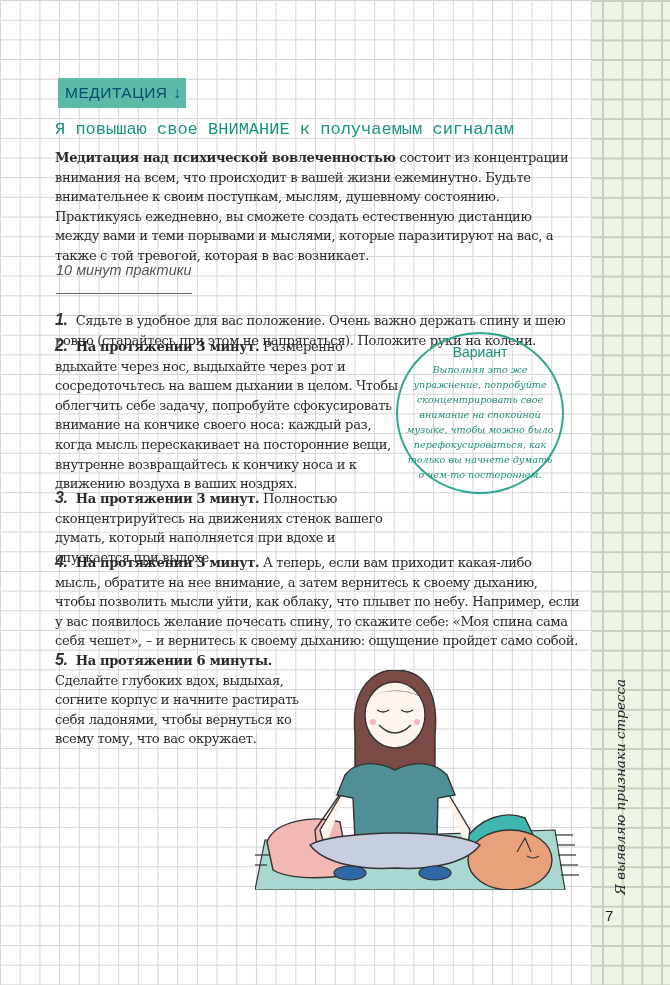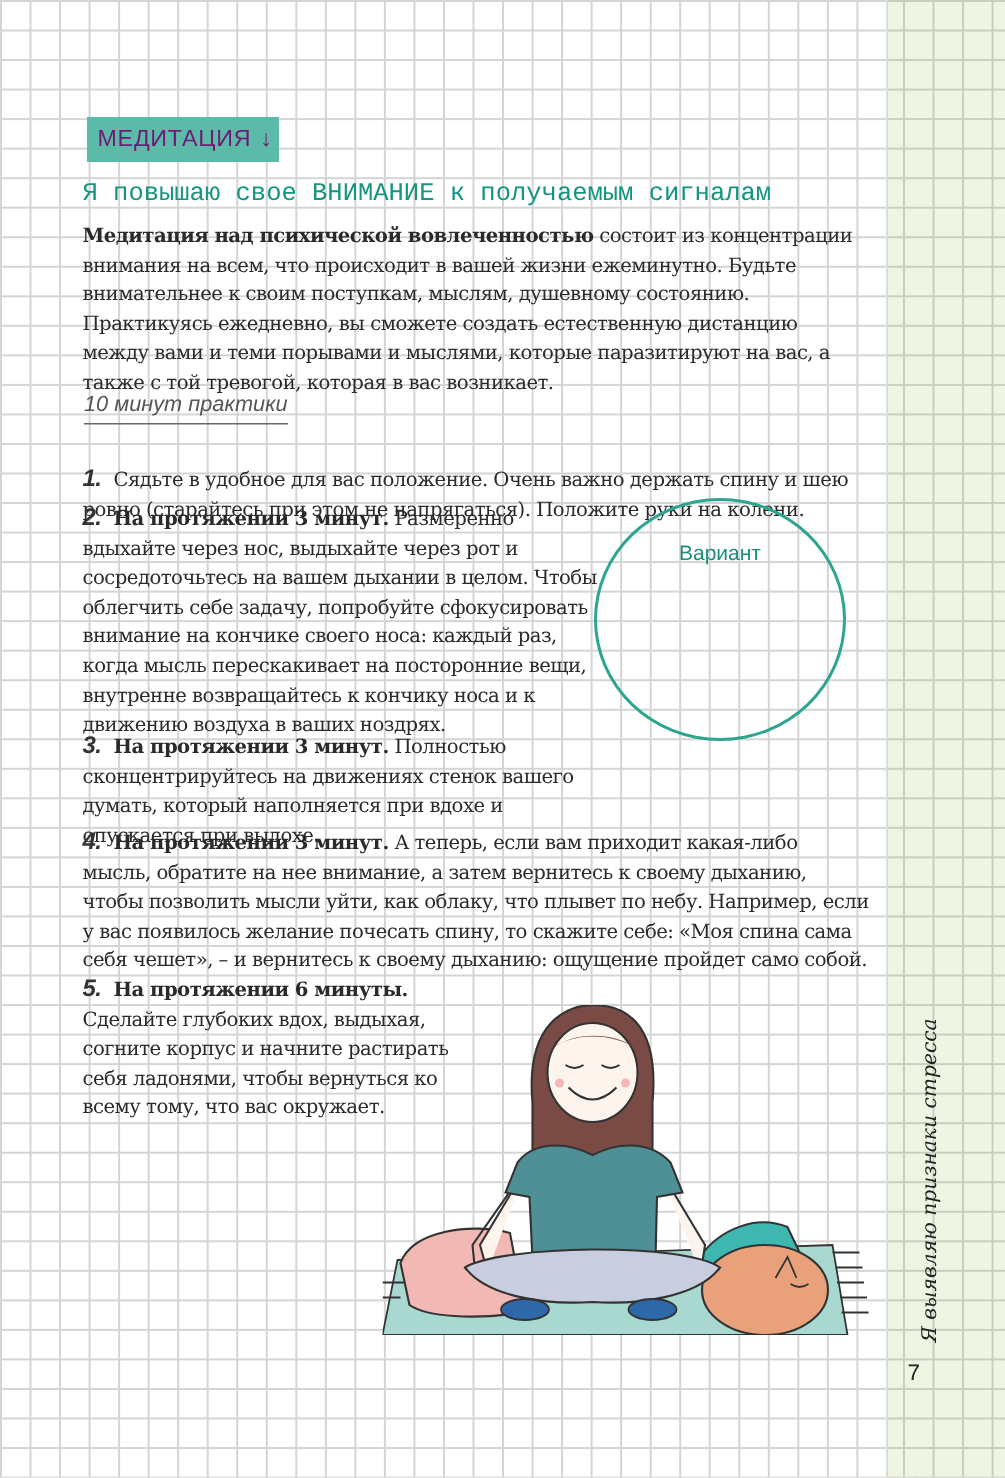--- a/index.html
+++ b/index.html
@@ -31,58 +31,58 @@
     font-family: "DejaVu Serif", serif; font-style: italic;
     font-size: 13.5px; color: #222;
   }
   .page-number {
     position: absolute; left: 605px; top: 907px;
     font-family: "Liberation Sans", sans-serif; font-size: 15px; color: #222;
   }
   .tag {
     position: absolute; left: 58px; top: 78px; width: 128px; height: 30px;
     background: #5bbaa8;
-    color: #701a75; font-family: "Liberation Sans", sans-serif;
+    color: #0c4a6e; font-family: "Liberation Sans", sans-serif;
     font-size: 15.5px; letter-spacing: 0.5px; line-height: 30px;
     padding-left: 7px; box-sizing: border-box;
   }
   .tag .arrow { margin-left: 6px; }
   .heading {
     position: absolute; left: 55px; top: 120px;
     font-family: Liberation Mono, monospace; font-size: 17px;
     color: #15957f; white-space: nowrap;
   }
   .para {
     position: absolute; left: 55px; font-size: 13.1px; line-height: 19.6px;
     color: #2a2a2a; font-family: "DejaVu Serif", serif; letter-spacing: -0.35px;
   }
   .para b { font-weight: bold; }
   .intro { top: 148px; width: 520px; }
   .subtitle {
     position: absolute; left: 56px; top: 262px;
     font-family: "Liberation Sans", sans-serif; font-style: italic;
     font-size: 14.5px; color: #555; border-bottom: 1px solid #666;
-    padding-bottom: 4px;
+    padding-bottom: 15px;
   }
   .num {
     font-family: "Liberation Sans", sans-serif; font-weight: bold;
     font-size: 16px; color: #333; margin-right: 8px; font-style: italic;
   }
   .step1 { top: 290px; width: 525px; margin-top: 20px; }
   .step2 { top: 336px; width: 345px; }
   .step3 { top: 488px; width: 345px; }
   .step4 { top: 552px; width: 525px; }
   .step5 { top: 650px; width: 255px; }
   .variant {
     position: absolute; left: 396px; top: 332px; width: 168px; height: 162px;
     border: 2px solid #2ea68f; border-radius: 50%;
     box-sizing: border-box; text-align: center;
   }
   .variant-title {
-    margin-top: 26px; font-family: "Liberation Sans", sans-serif;
+    margin-top: 10px; font-family: "Liberation Sans", sans-serif;
     font-size: 14px; color: #1c8f7a; display: block;
   }
   .variant-text {
     display: block; margin: 2px auto 0; width: 150px;
     font-family: "DejaVu Serif", serif; font-style: italic;
     font-size: 9.6px; line-height: 15px; color: #1c8f7a;
   }
   .illustration { position: absolute; left: 255px; top: 670px; width: 330px; height: 220px; }
 </style>
 </head>
@@ -107,20 +107,21 @@
 <div class="para step2"><span class="num">2.</span><b>На протяжении 3 минут.</b><span> Размеренно вдыхайте через нос, выдыхайте через рот и сосредоточьтесь на вашем дыхании в целом. Чтобы облегчить себе задачу, попробуйте сфокусировать внимание на кончике своего носа: каждый раз, когда мысль перескакивает на посторонние вещи, внутренне возвращайтесь к кончику носа и к движению воздуха в ваших ноздрях.</span></div>
 
 <div class="para step3"><span class="num">3.</span><b>На протяжении 3 минут.</b><span> Полностью сконцентрируйтесь на движениях стенок вашего думать, который наполняется при вдохе и опускается при выдохе.</span></div>
 
 <div class="para step4"><span class="num">4.</span><b>На протяжении 3 минут.</b><span> А теперь, если вам приходит какая-либо мысль, обратите на нее внимание, а затем вернитесь к своему дыханию, чтобы позволить мысли уйти, как облаку, что плывет по небу. Например, если у вас появилось желание почесать спину, то скажите себе: «Моя спина сама себя чешет», – и вернитесь к своему дыханию: ощущение пройдет само собой.</span></div>
 
 <div class="para step5"><span class="num">5.</span><b>На протяжении 6 минуты.</b><span> Сделайте глубоких вдох, выдыхая, согните корпус и начните растирать себя ладонями, чтобы вернуться ко всему тому, что вас окружает.</span></div>
 
 <div class="variant">
   <span class="variant-title">Вариант</span>
+  <span class="variant-text">Выполняя это же упражнение, попробуйте сконцентрировать свое внимание на спокойной музыке, чтобы можно было перефокусироваться, как только вы начнете думать о чем-то постороннем.</span>
 </div>
 
 <svg class="illustration" viewBox="0 0 330 220" xmlns="http://www.w3.org/2000/svg">
 
   <polygon points="10,170 300,160 310,220 0,220" fill="#a8d8cf" stroke="#333" stroke-width="1.2"></polygon>
   <g stroke="#333" stroke-width="1.2">
     <line x1="300" y1="165" x2="318" y2="165"></line>
       <line x1="302" y1="175" x2="320" y2="175"></line>
     <line x1="303" y1="185" x2="321" y2="185"></line>
       <line x1="305" y1="195" x2="323" y2="195"></line>

